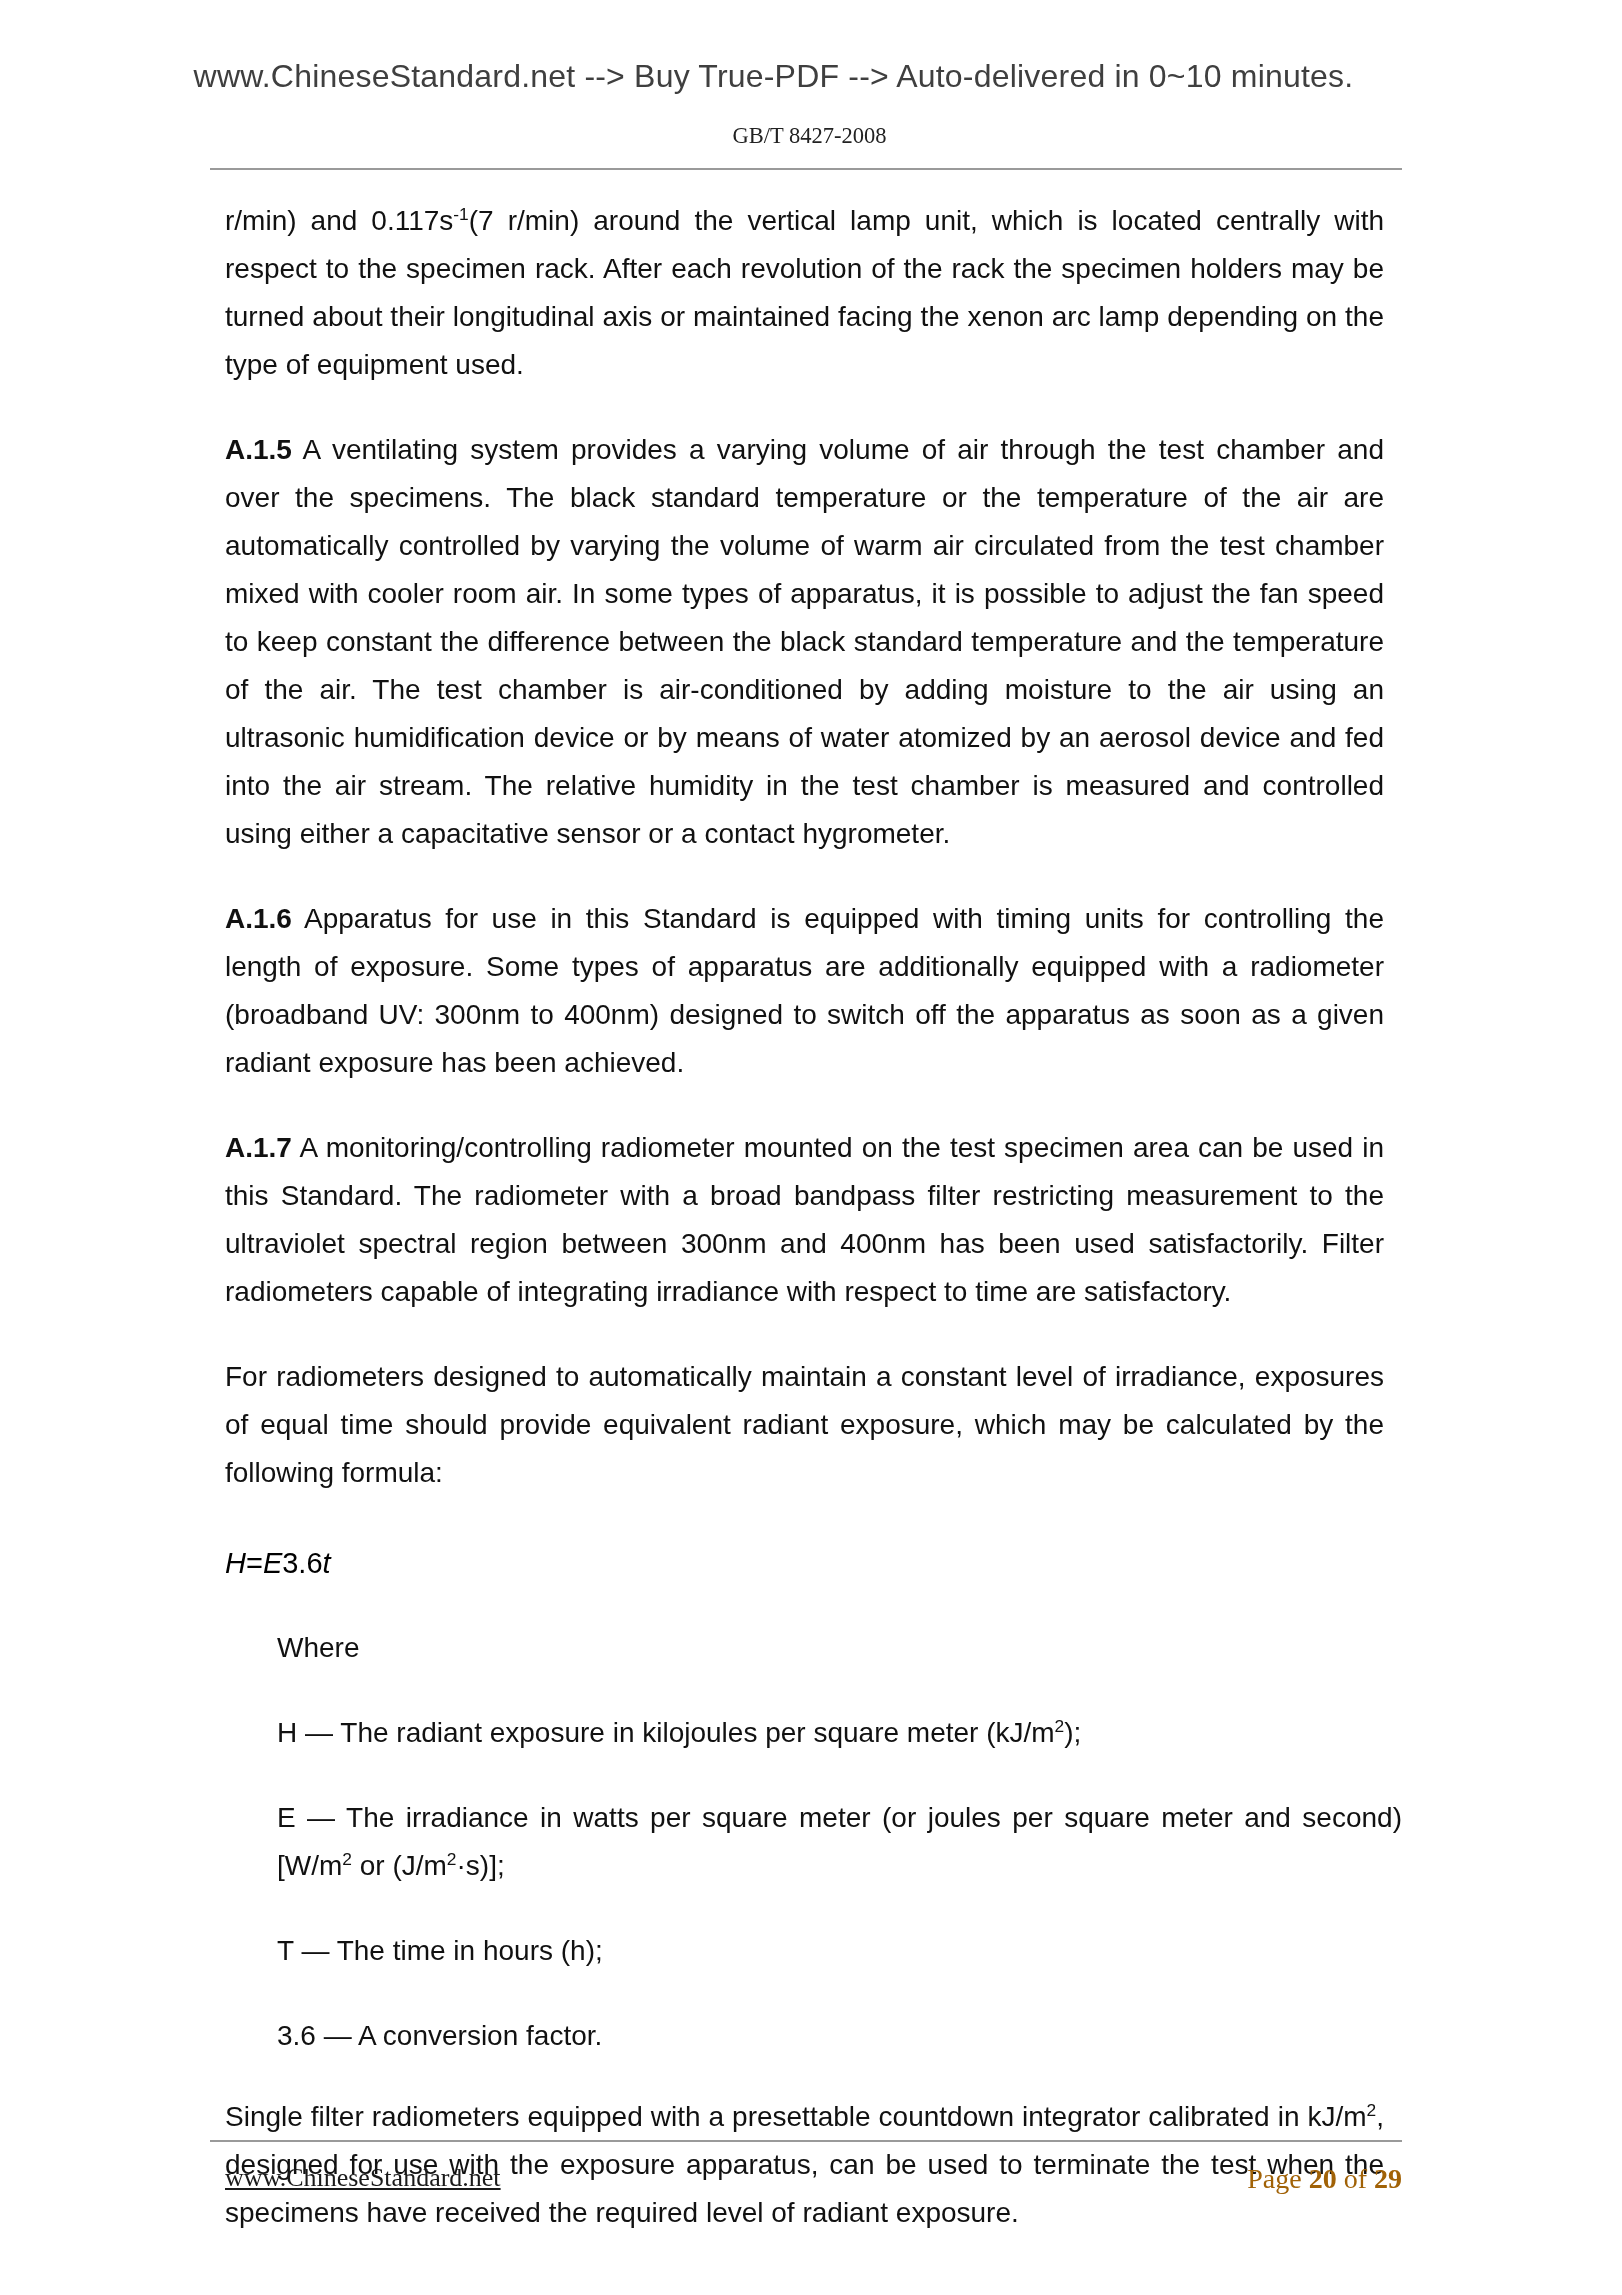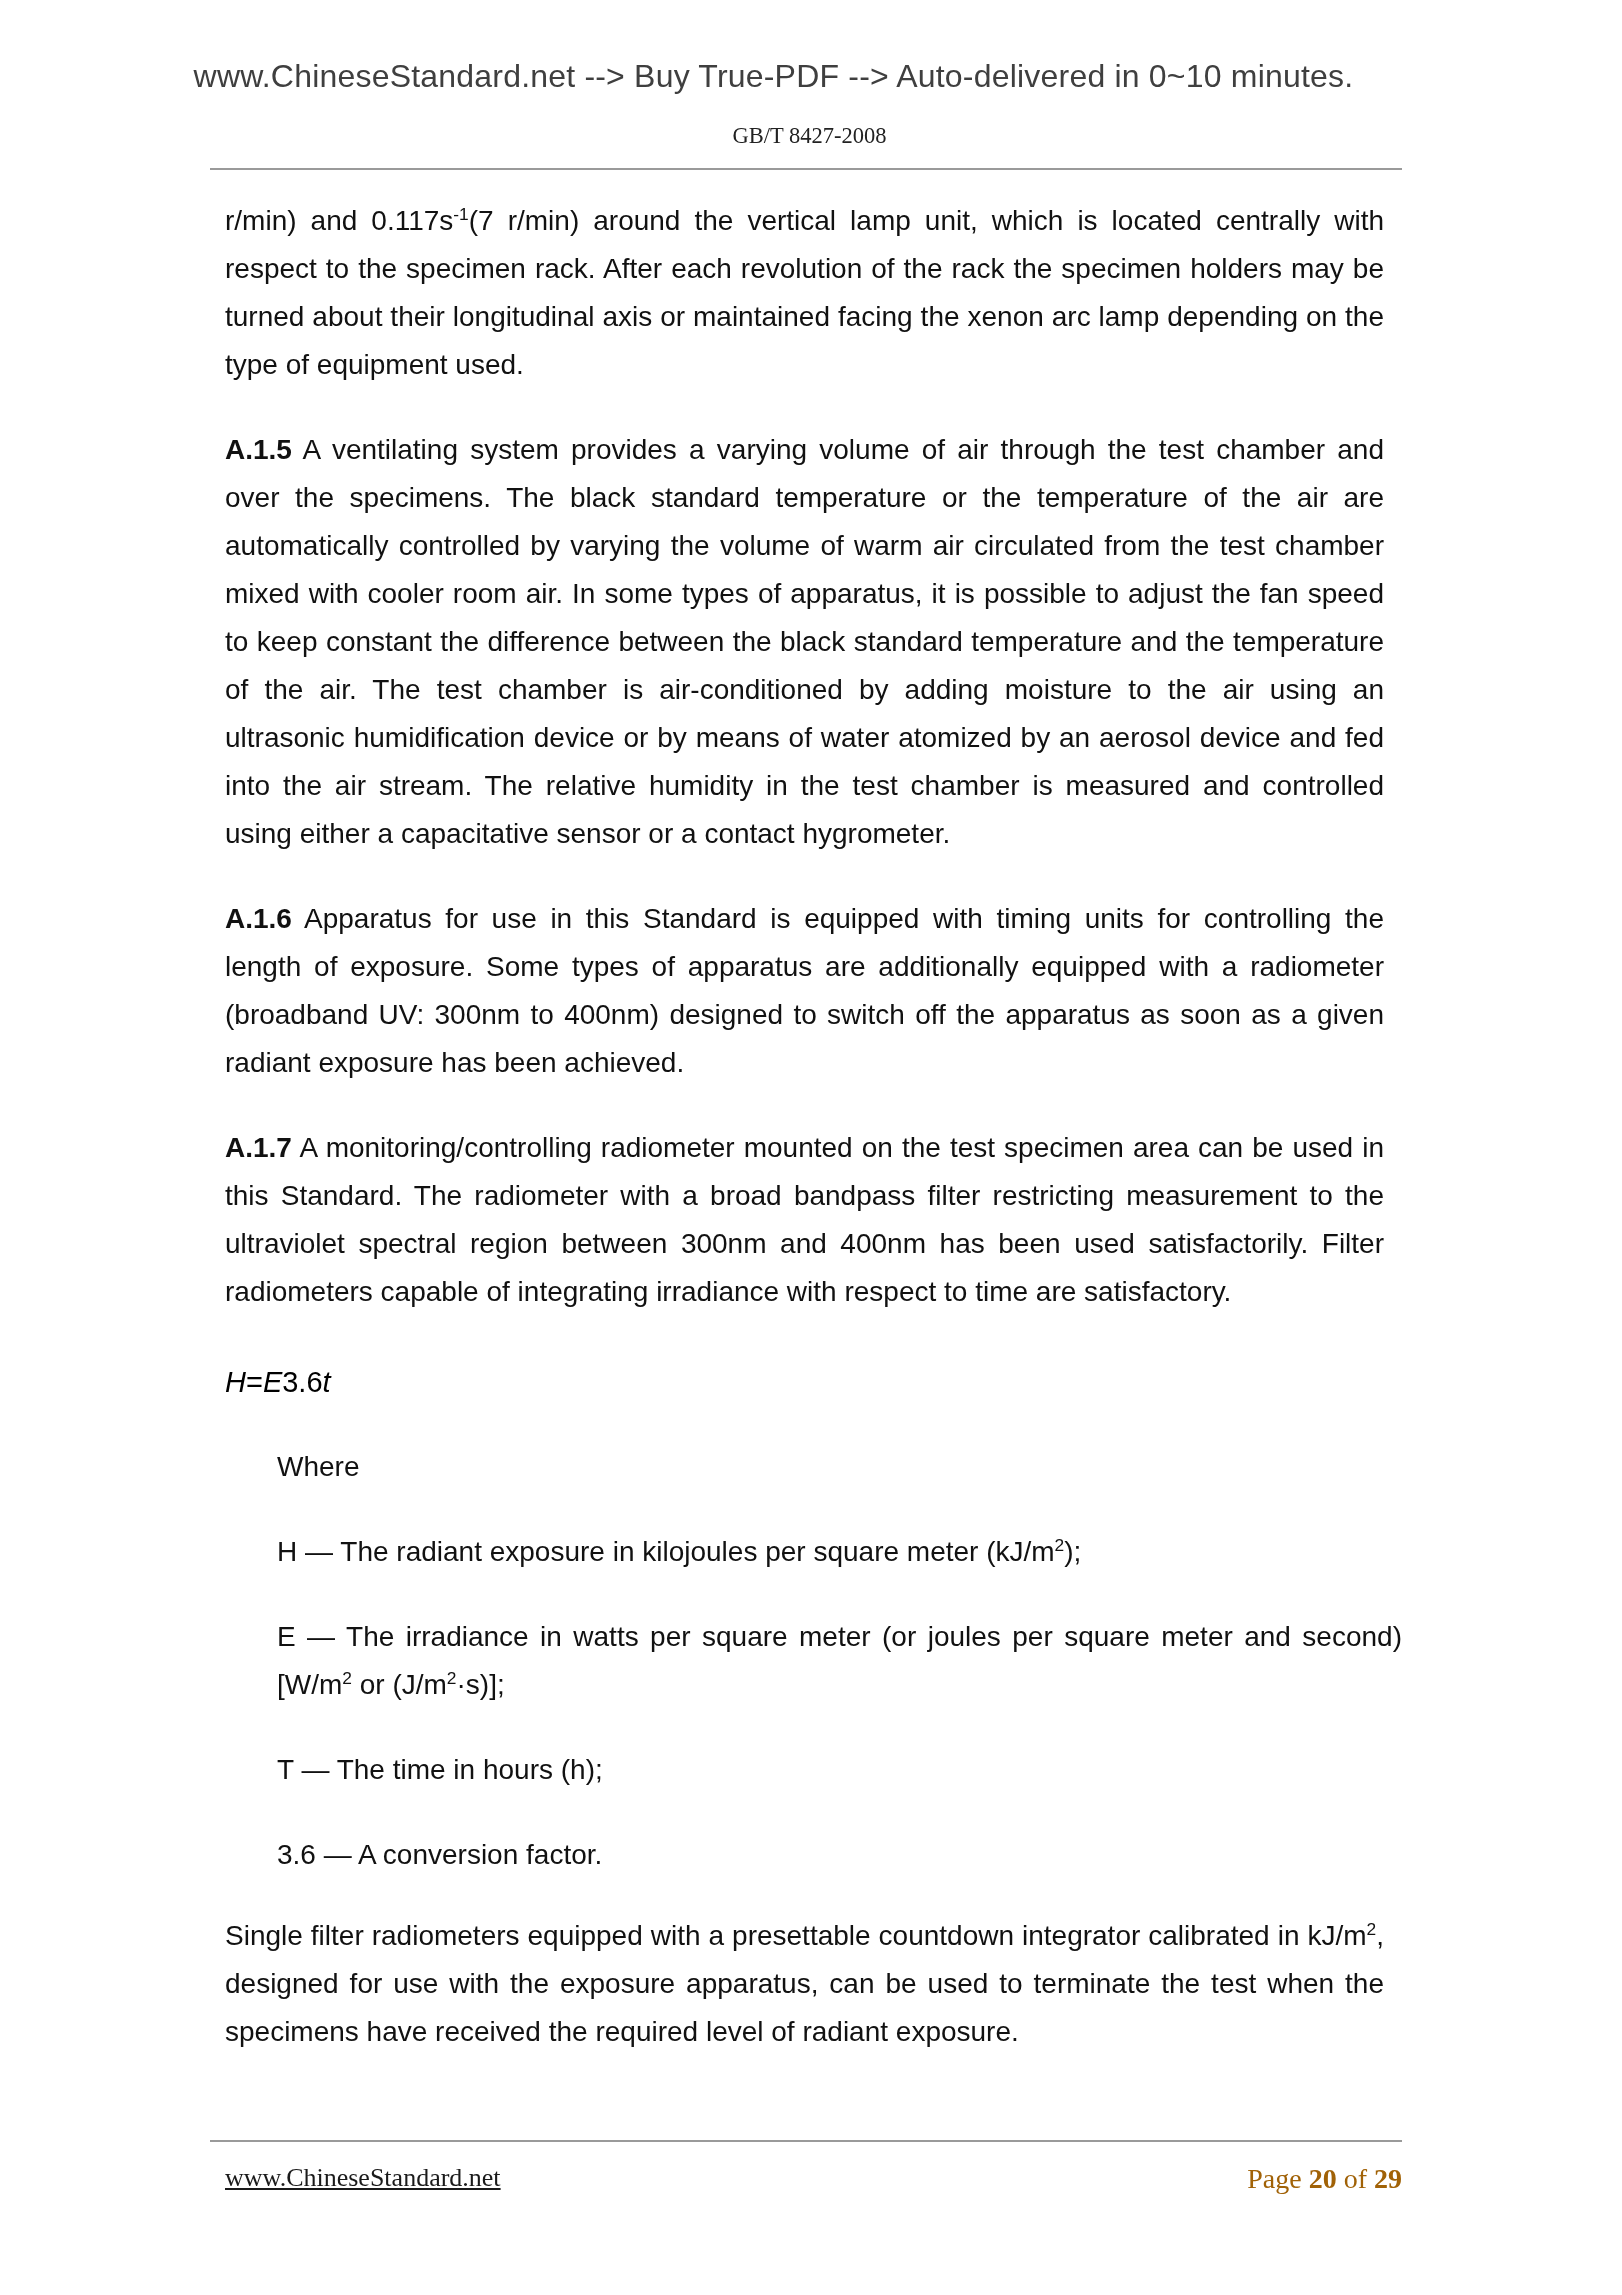--- a/index.html
+++ b/index.html
@@ -134,20 +134,21 @@
   <div class="content">
 
     <p class="para"><span>r/min) and 0.117s</span><sup>-1</sup><span>(7 r/min) around the vertical lamp unit, which is located centrally with respect to the specimen rack. After each revolution of the rack the specimen holders may be turned about their longitudinal axis or maintained facing the xenon arc lamp depending on the type of equipment used.</span></p>
 
     <p class="para"><span class="sec-num">A.1.5</span><span> A ventilating system provides a varying volume of air through the test chamber and over the specimens. The black standard temperature or the temperature of the air are automatically controlled by varying the volume of warm air circulated from the test chamber mixed with cooler room air. In some types of apparatus, it is possible to adjust the fan speed to keep constant the difference between the black standard temperature and the temperature of the air. The test chamber is air-conditioned by adding moisture to the air using an ultrasonic humidification device or by means of water atomized by an aerosol device and fed into the air stream. The relative humidity in the test chamber is measured and controlled using either a capacitative sensor or a contact hygrometer.</span></p>
 
     <p class="para"><span class="sec-num">A.1.6</span><span> Apparatus for use in this Standard is equipped with timing units for controlling the length of exposure. Some types of apparatus are additionally equipped with a radiometer (broadband UV: 300nm to 400nm) designed to switch off the apparatus as soon as a given radiant exposure has been achieved.</span></p>
 
     <p class="para"><span class="sec-num">A.1.7</span><span> A monitoring/controlling radiometer mounted on the test specimen area can be used in this Standard. The radiometer with a broad bandpass filter restricting measurement to the ultraviolet spectral region between 300nm and 400nm has been used satisfactorily. Filter radiometers capable of integrating irradiance with respect to time are satisfactory.</span></p>
 
+    <p class="para">For radiometers designed to automatically maintain a constant level of irradiance, exposures of equal time should provide equivalent radiant exposure, which may be calculated by the following formula:</p>
 
     <div class="formula"><i>H</i><span>=</span><i>E</i><span>3.6</span><i>t</i></div>
 
     <div class="where-block">
       <p>Where</p>
       <p><span>H — The radiant exposure in kilojoules per square meter (kJ/m</span><sup>2</sup><span>);</span></p>
       <p><span>E — The irradiance in watts per square meter (or joules per square meter and second) [W/m</span><sup>2</sup><span> or (J/m</span><sup>2</sup><span>·s)];</span></p>
       <p>T — The time in hours (h);</p>
       <p class="noindent-last">3.6 — A conversion factor.</p>
     </div>

